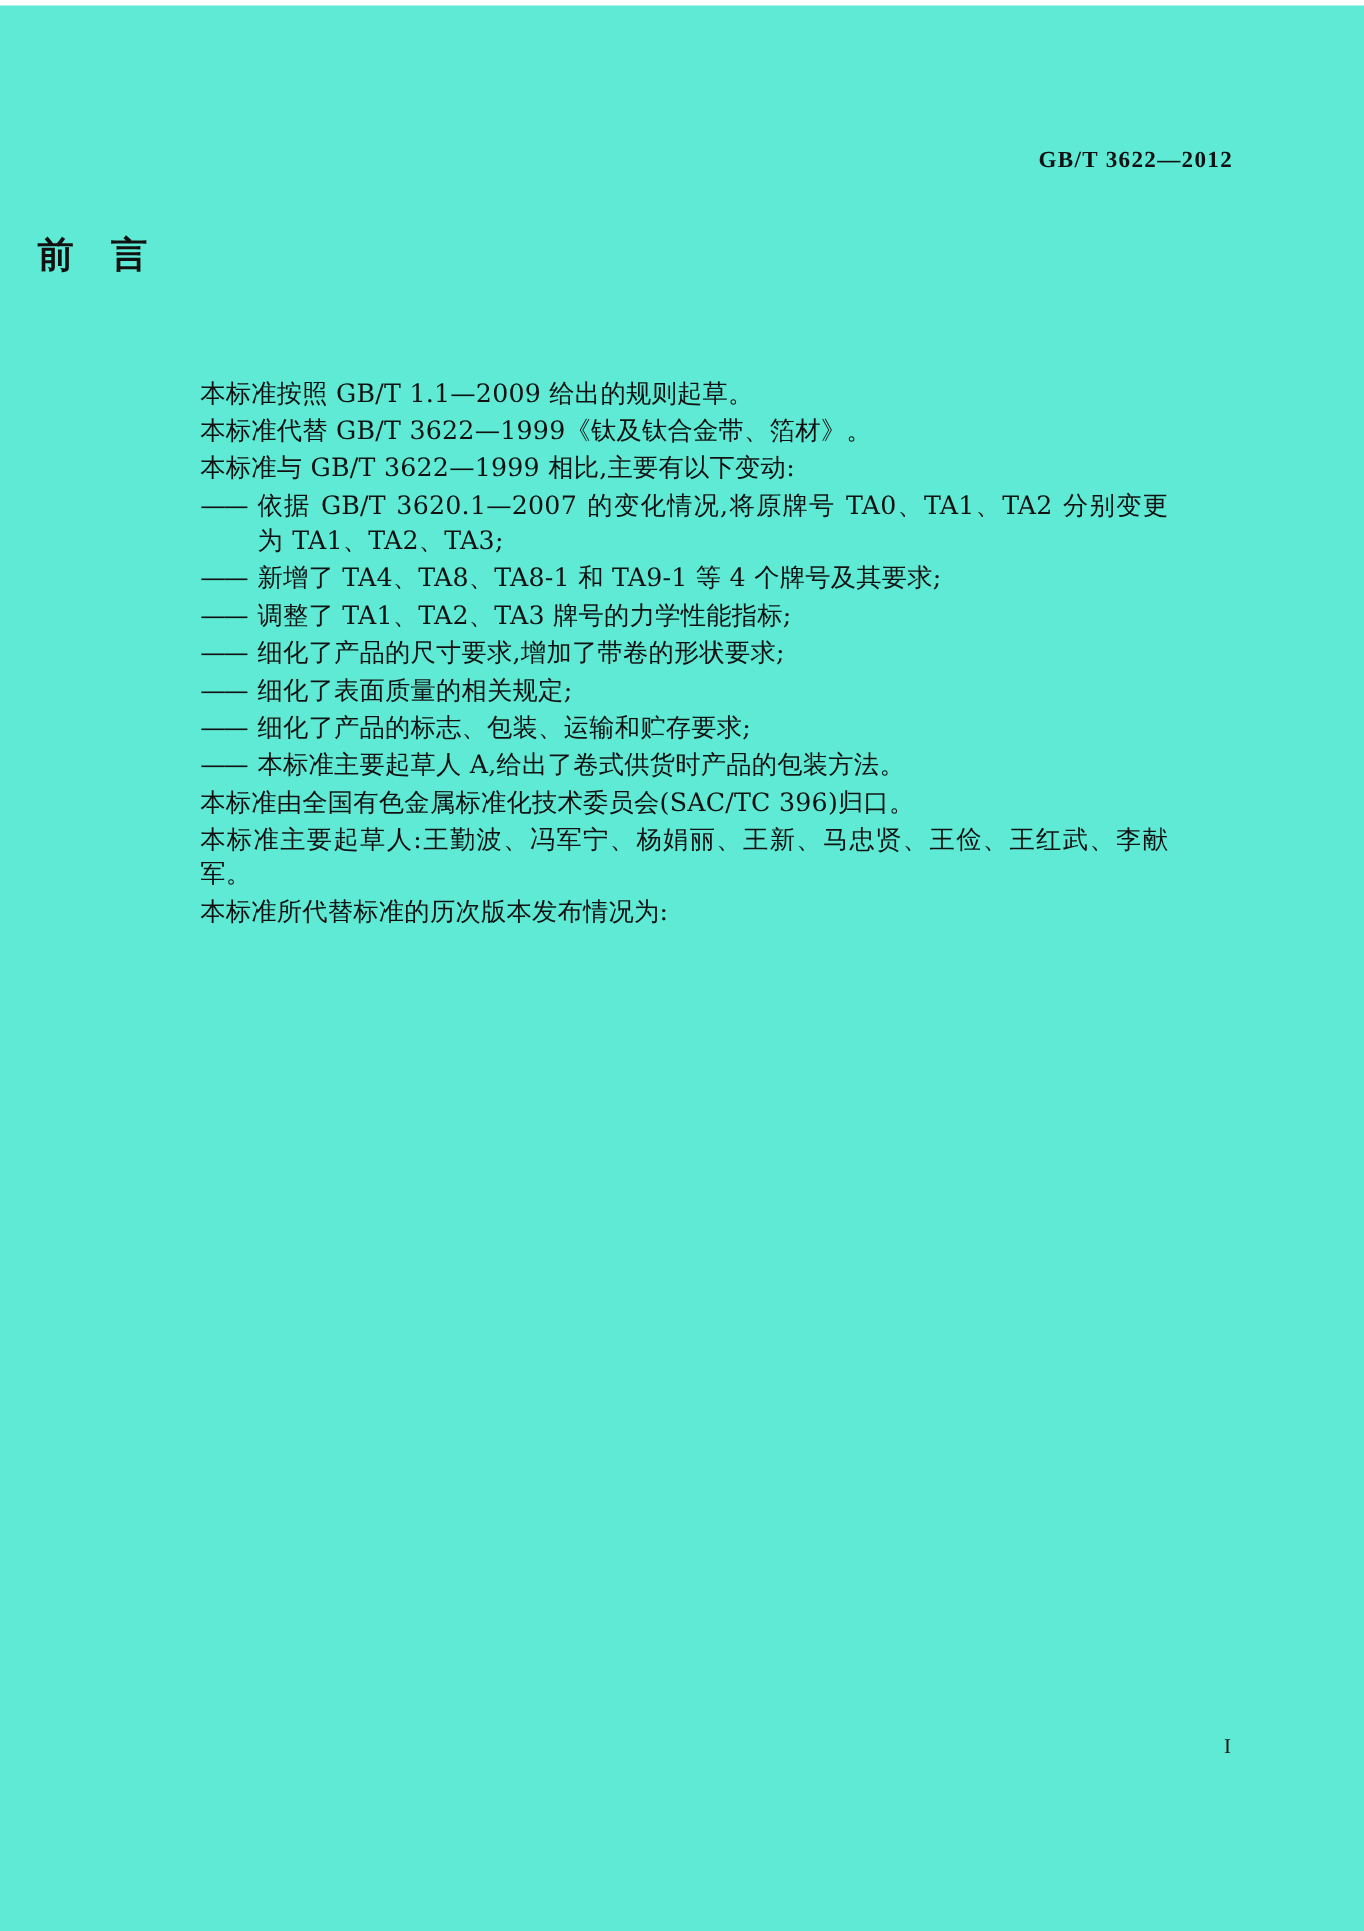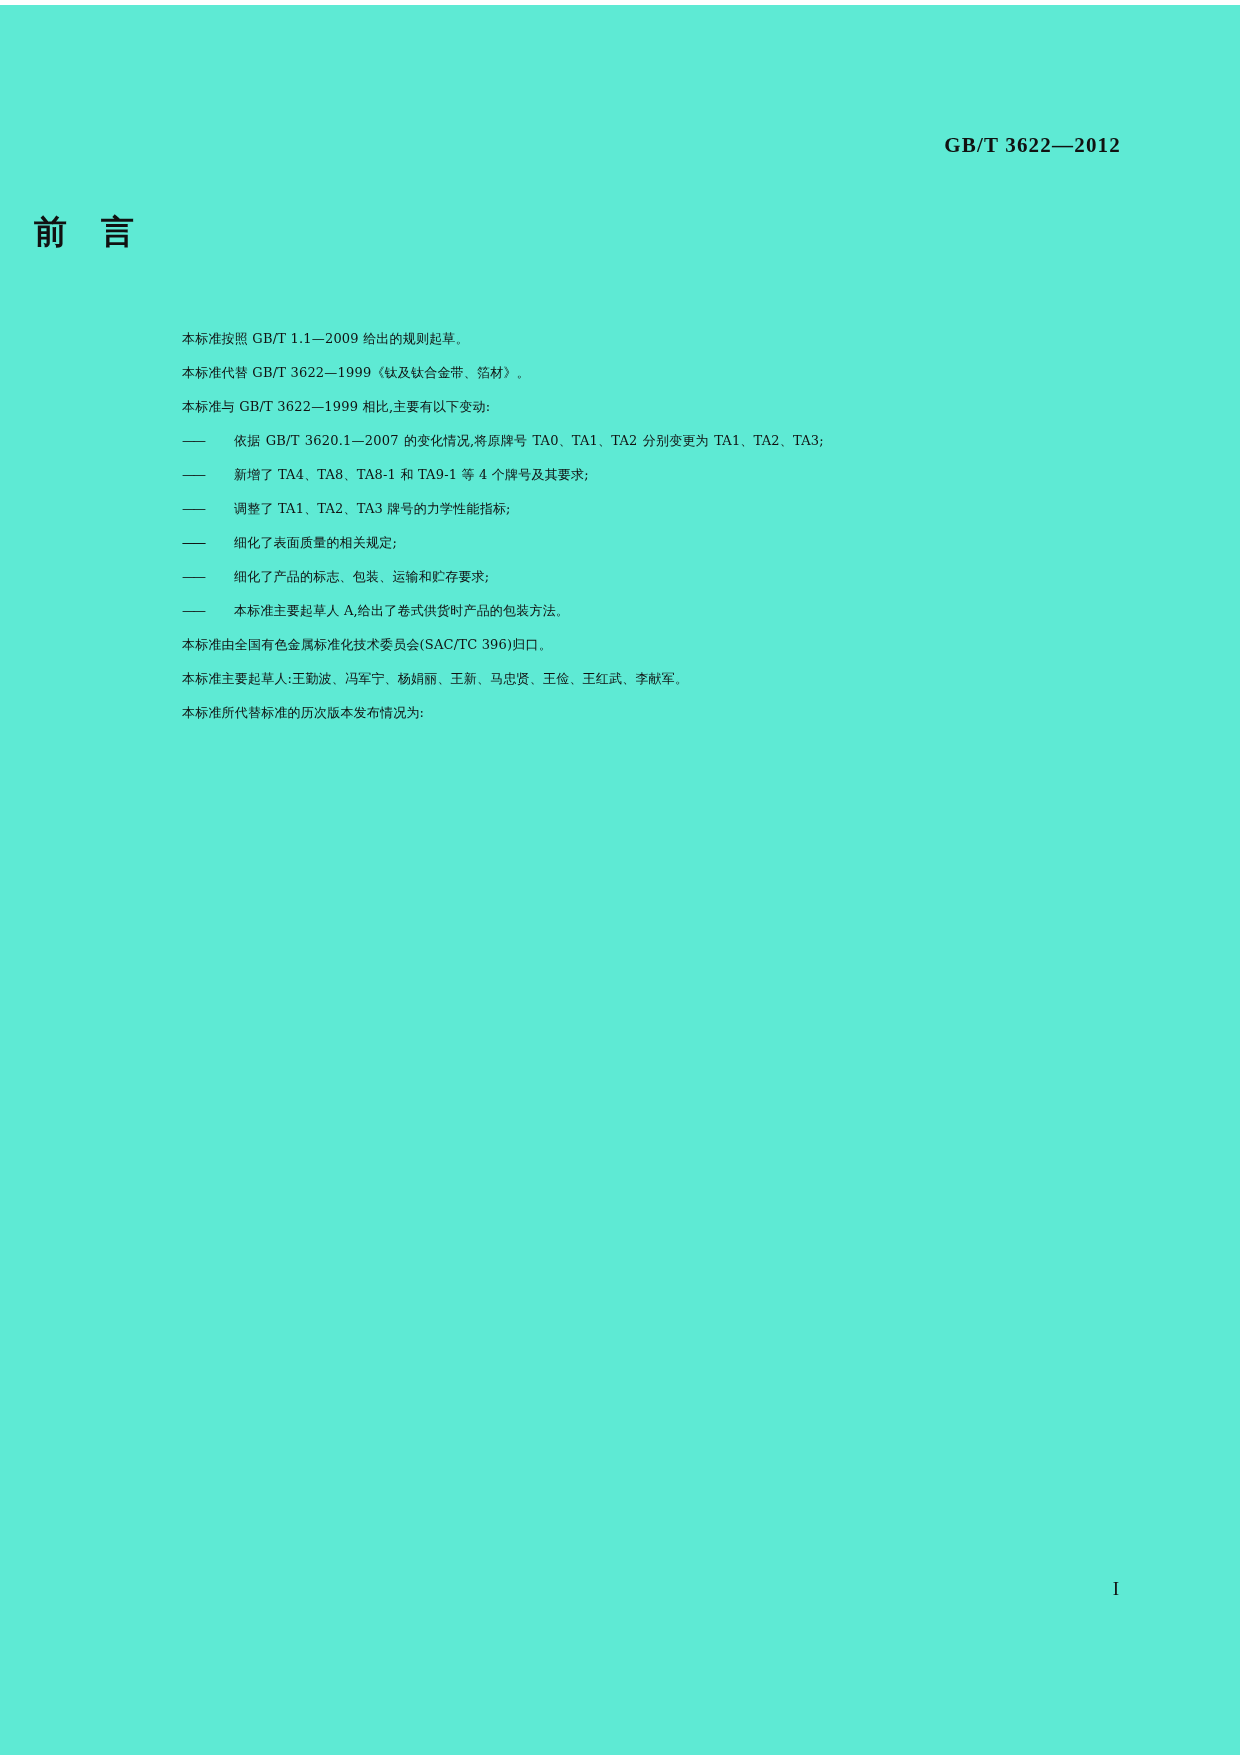--- a/index.html
+++ b/index.html
@@ -43,24 +43,24 @@
     font-weight: 700;
     letter-spacing: 34px;
     text-indent: 34px;
     font-family: Liberation Mono, monospace;
     color: #111;
   }
 
   
   .body-block {
     position: absolute;
-    top: 318px;
+    top: 338px;
     left: 182px;
     width: 880px;
-    font-size: 13px;
+    font-size: 23px;
     line-height: 31.5px;
     color: #111;
   }
   .para {
     margin: 0 0 2.5px 0;
     text-align: justify;
     letter-spacing: 0.2px;
   }
   
   .dash-item {
@@ -120,20 +120,21 @@
       <span class="txt">新增了 TA4、TA8、TA8-1 和 TA9-1 等 4 个牌号及其要求;</span>
     </div>
 
     <div class="dash-item">
       <span class="lead">——</span>
       <span class="txt">调整了 TA1、TA2、TA3 牌号的力学性能指标;</span>
     </div>
 
     <div class="dash-item">
       <span class="lead">——</span>
+      <span class="txt">细化了产品的尺寸要求,增加了带卷的形状要求;</span>
     </div>
 
     <div class="dash-item">
       <span class="lead">——</span>
       <span class="txt">细化了表面质量的相关规定;</span>
     </div>
 
     <div class="dash-item">
       <span class="lead">——</span>
       <span class="txt">细化了产品的标志、包装、运输和贮存要求;</span>

